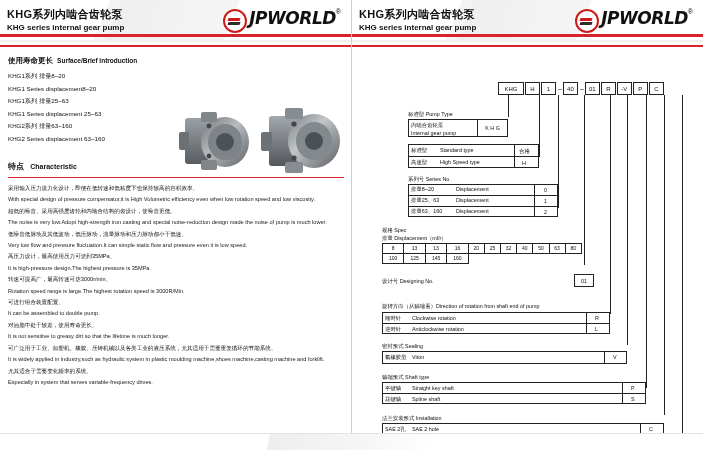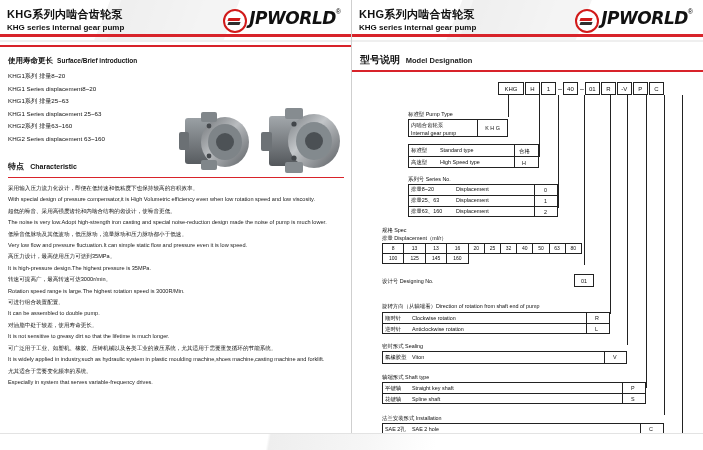--- a/index.html
+++ b/index.html
@@ -290,24 +290,20 @@
       </div>
       <div class="brand">
         <span class="brand-mark"></span>
         <span class="brand-text">JPWORLD</span>
         <span class="brand-r">®</span>
       </div>
       <div class="hdr-rule"></div>
       <div class="hdr-rule2"></div>
     </div>
 
-    <div class="sec-title">
-      <span>型号说明</span>
-      <span class="en">Model Designation</span>
-    </div>
     <div class="red-bar" style="margin-top:3px"></div>
 
     <div class="code-wrap">
 
       <div class="code-row">
         <span class="cell" style="min-width:26px">KHG</span>
         <span class="cell">H</span>
         <span class="cell">1</span>
         <span class="dash">–</span>
         <span class="cell">40</span>

